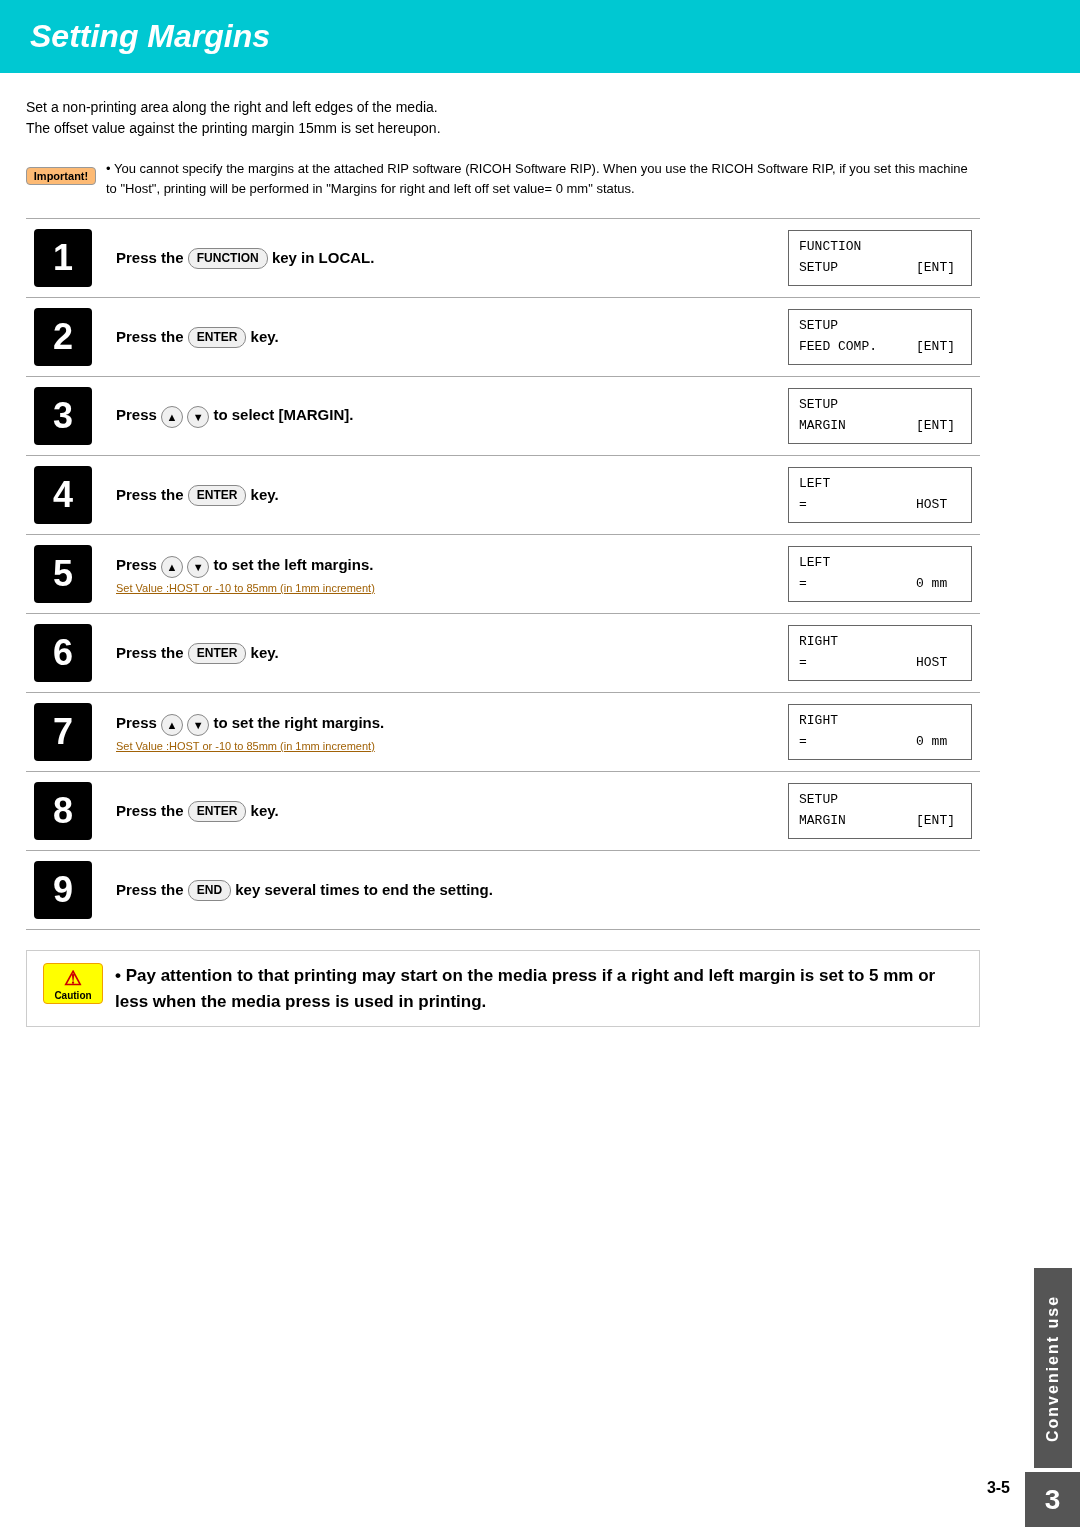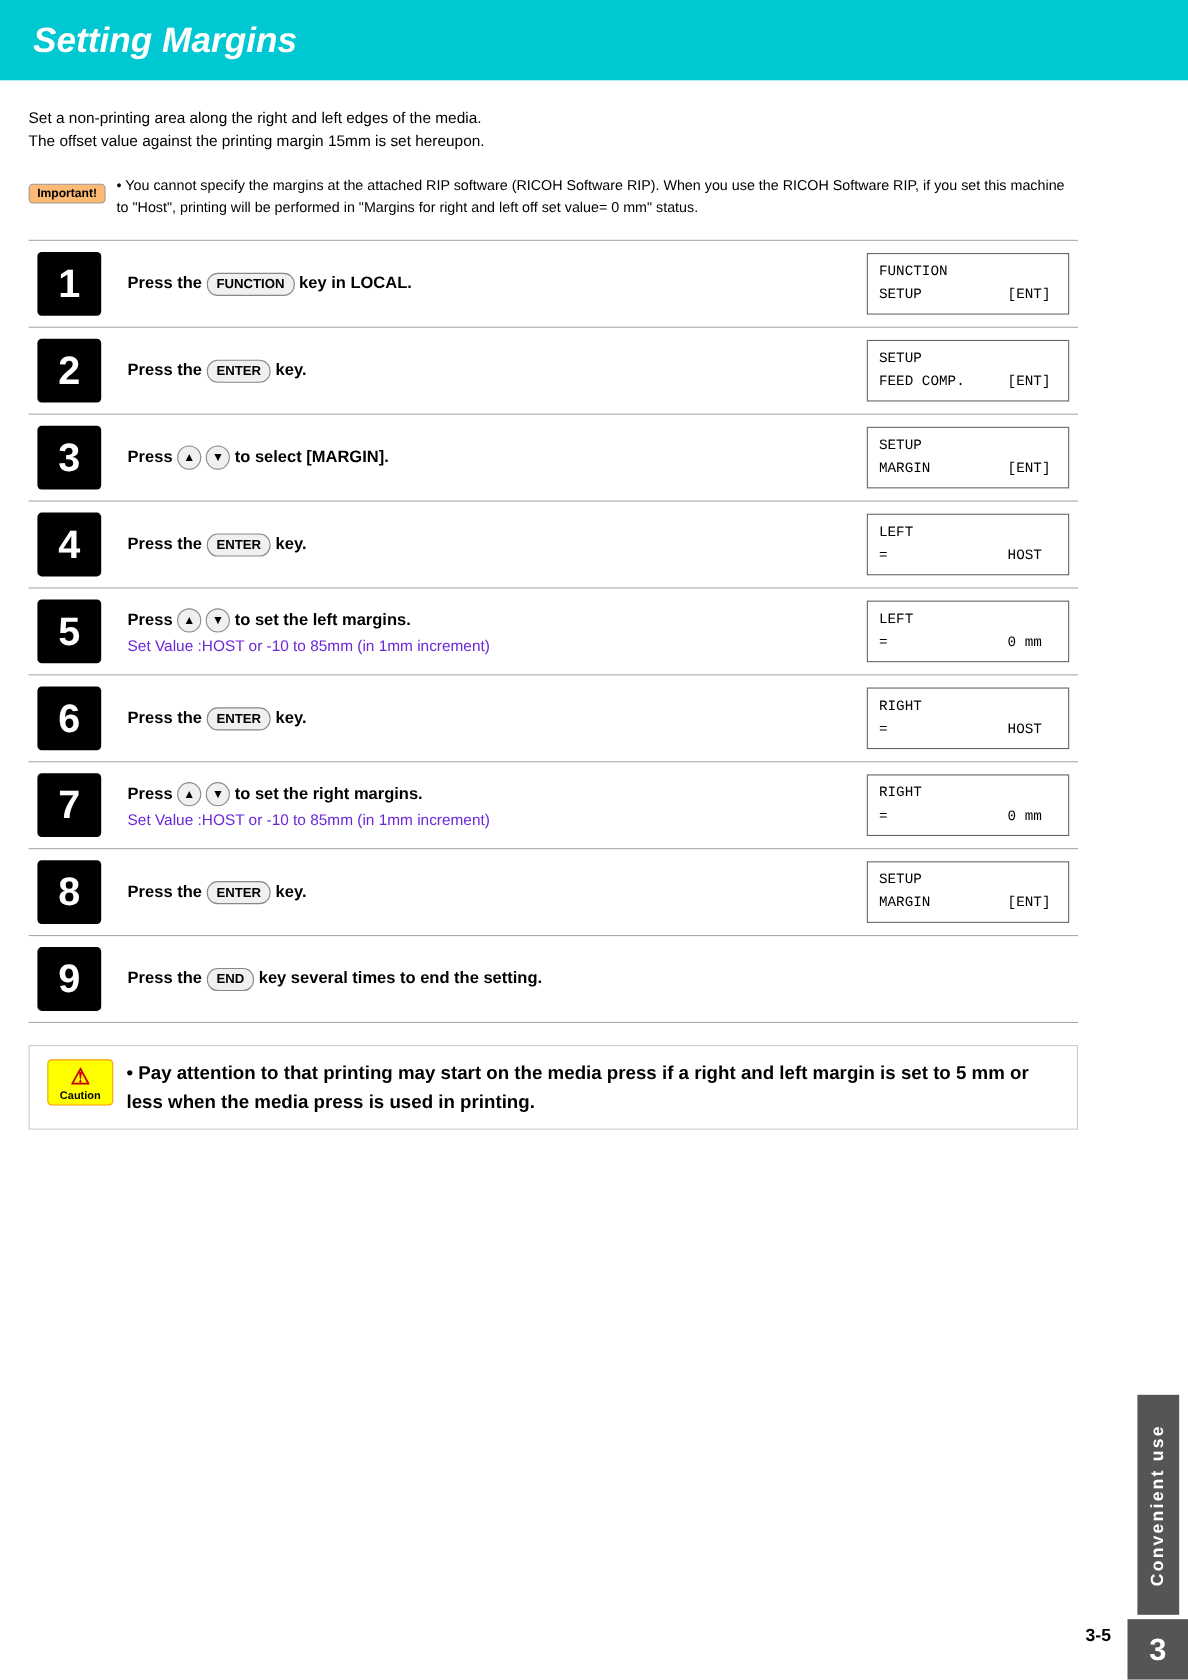--- a/index.html
+++ b/index.html
@@ -105,23 +105,24 @@
     }
 
     .step-instruction {
       font-size: 15px;
       font-weight: bold;
       color: #000;
       line-height: 1.4;
     }
 
     .step-sub {
-      font-size: 14px;
-      color: #6d28d9;
+      font-size: 11px;
+      color: #a16207;
       margin-top: 4px;
+      text-decoration: underline;
     }
 
     .step-display-cell {
       width: 200px;
       vertical-align: middle;
       padding: 10px 8px;
     }
 
     .lcd-display {
       background: #fff;

